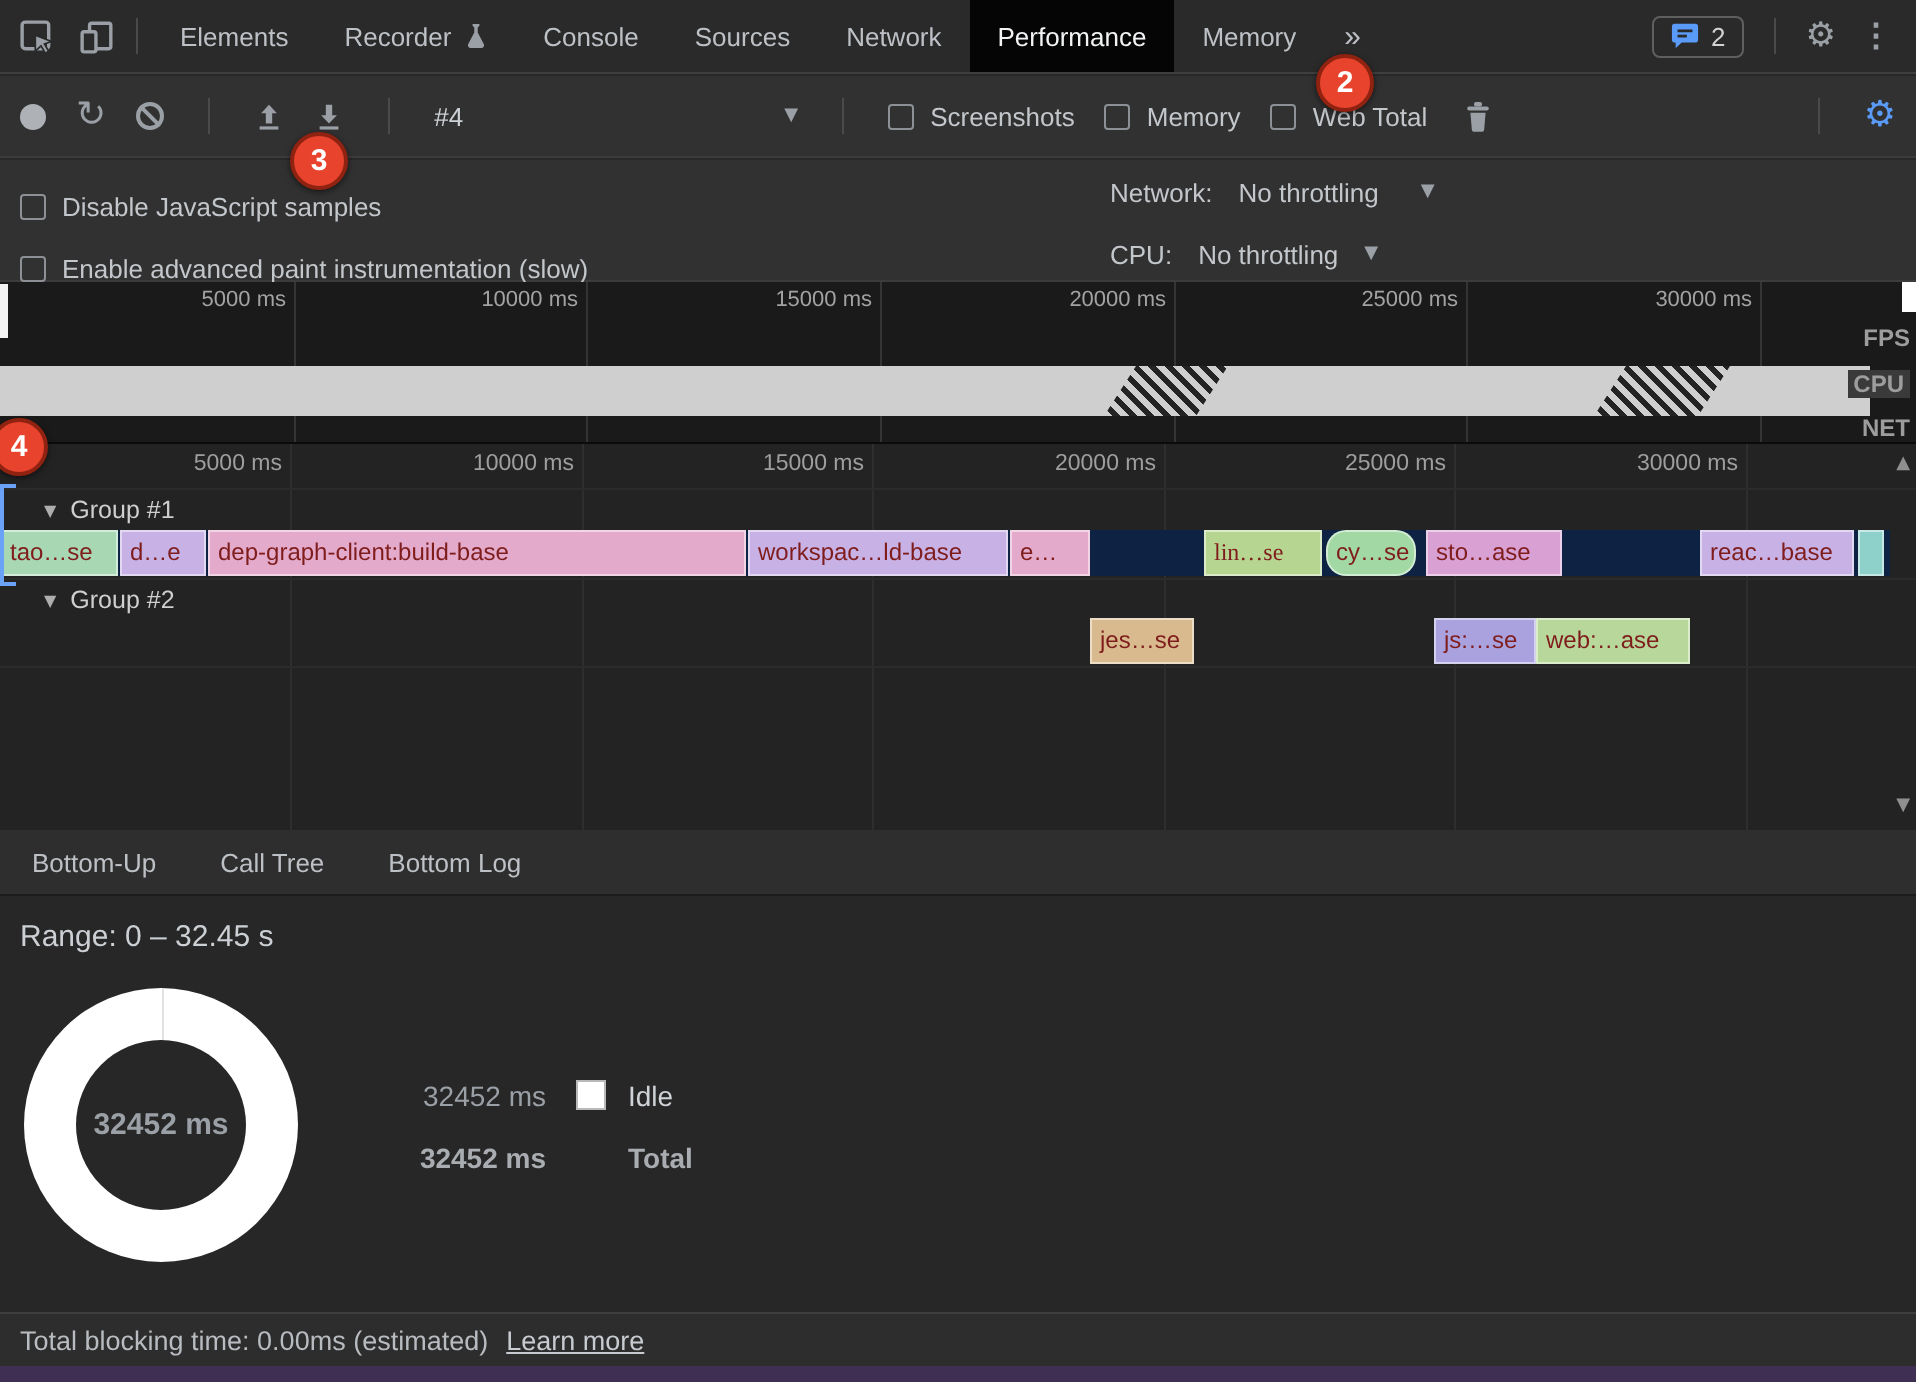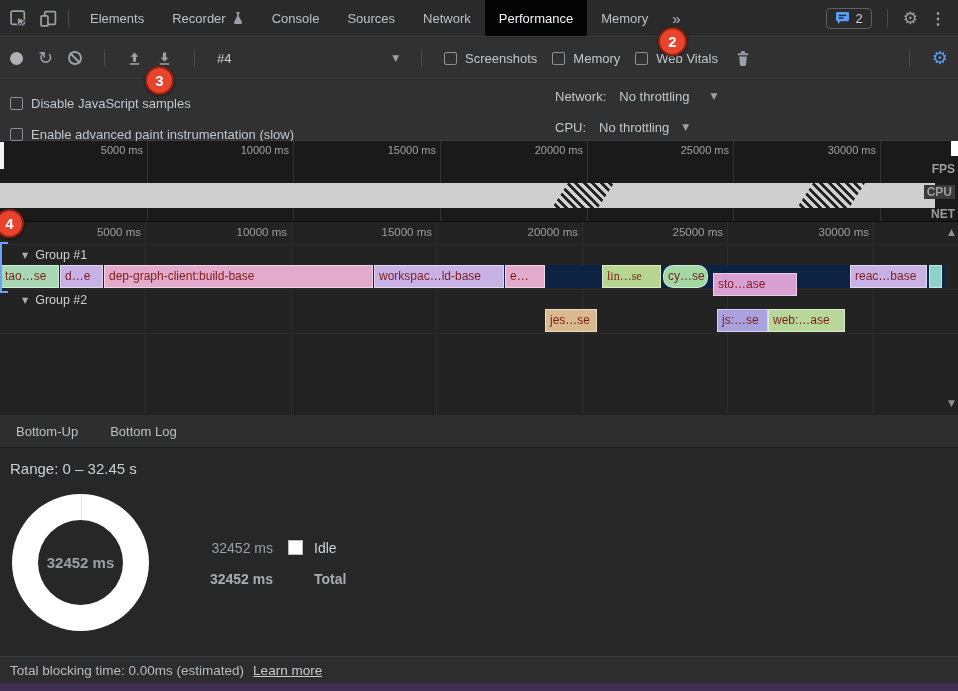--- a/index.html
+++ b/index.html
@@ -182,21 +182,21 @@
         <label class="check">
           <span class="cb"></span>
           <span>Screenshots</span>
         </label>
         <label class="check">
           <span class="cb"></span>
           <span>Memory</span>
         </label>
         <label class="check">
           <span class="cb"></span>
-          <span>Web Vitals</span>
+          <span>Web Total</span>
         </label>
       </span>
     <span class="icon" style="margin-left:2px">
       <svg width="16" height="17" viewBox="0 0 16 17">
           <rect x="6" y="1" width="4" height="2.2" rx="1" fill="#9aa0a6"></rect>
           <rect x="2.6" y="3.2" width="10.8" height="2" rx="1" fill="#9aa0a6"></rect>
           <path d="M4.2 6.4h7.6l-.7 8.2a1.4 1.4 0 0 1-1.4 1.3H6.3a1.4 1.4 0 0 1-1.4-1.3z" fill="#9aa0a6"></path>
         </svg>
     </span>
     <span class="spacer"></span>
@@ -276,35 +276,36 @@
         <span>Group #1</span>
       </div>
       <div class="strip" style="left: 0px; width: 945px; top: 43px;"></div>
       <div class="bar" style="left: 0px; width: 59px; top: 43px; background: rgb(167, 216, 179);">tao…se</div>
       <div class="bar" style="left: 60px; width: 43px; top: 43px; background: rgb(199, 177, 229);">d…e</div>
       <div class="bar" style="left: 104px; width: 269px; top: 43px; background: rgb(228, 170, 203);">dep-graph-client:build-base</div>
       <div class="bar" style="left: 374px; width: 130px; top: 43px; background: rgb(199, 177, 229);">workspac…ld-base</div>
       <div class="bar" style="left: 505px; width: 40px; top: 43px; background: rgb(228, 170, 203);">e…</div>
       <div class="bar" style="left: 602px; width: 59px; top: 43px; background: rgb(182, 213, 144); font-family: Liberation Serif, serif;">lin…se</div>
       <div class="bar" style="left: 663px; width: 45px; top: 43px; background: rgb(162, 216, 164); border-radius: 10px;">cy…se</div>
-      <div class="bar" style="left: 713px; width: 84px; top: 43px; background: rgb(217, 160, 212); margin-top: 8px;">sto…ase</div>
+      <div class="bar" style="left: 713px; width: 68px; top: 43px; background: rgb(217, 160, 212);">sto…ase</div>
       <div class="bar" style="left: 850px; width: 77px; top: 43px; background: rgb(199, 177, 229);">reac…base</div>
       <div class="bar" style="left: 929px; width: 13px; top: 43px; background: rgb(142, 209, 203);"></div>
       <div class="group-h" style="top: 69px; left: 22px;">
         <span class="tri">▼</span>
         <span>Group #2</span>
       </div>
       <div class="bar" style="left: 545px; width: 52px; top: 87px; background: rgb(216, 186, 142);">jes…se</div>
       <div class="bar" style="left: 717px; width: 51px; top: 87px; background: rgb(169, 162, 223);">js:…se</div>
       <div class="bar" style="left: 768px; width: 77px; top: 87px; background: rgb(183, 216, 154);">web:…ase</div>
     </div>
   <div class="bracket"></div>
 
   <div class="bottomtabs">
       <div class="btab">Bottom-Up</div>
+      <div class="btab">Call Tree</div>
       <div class="btab">Bottom Log</div>
     </div>
 
   <div class="summary">
     <div class="range">Range: 0 – 32.45 s</div>
     <div class="donut">
       <span class="donut-tick"></span>
       <span class="donut-hole"></span>
       <span class="donut-v">32452 ms</span>
     </div>

